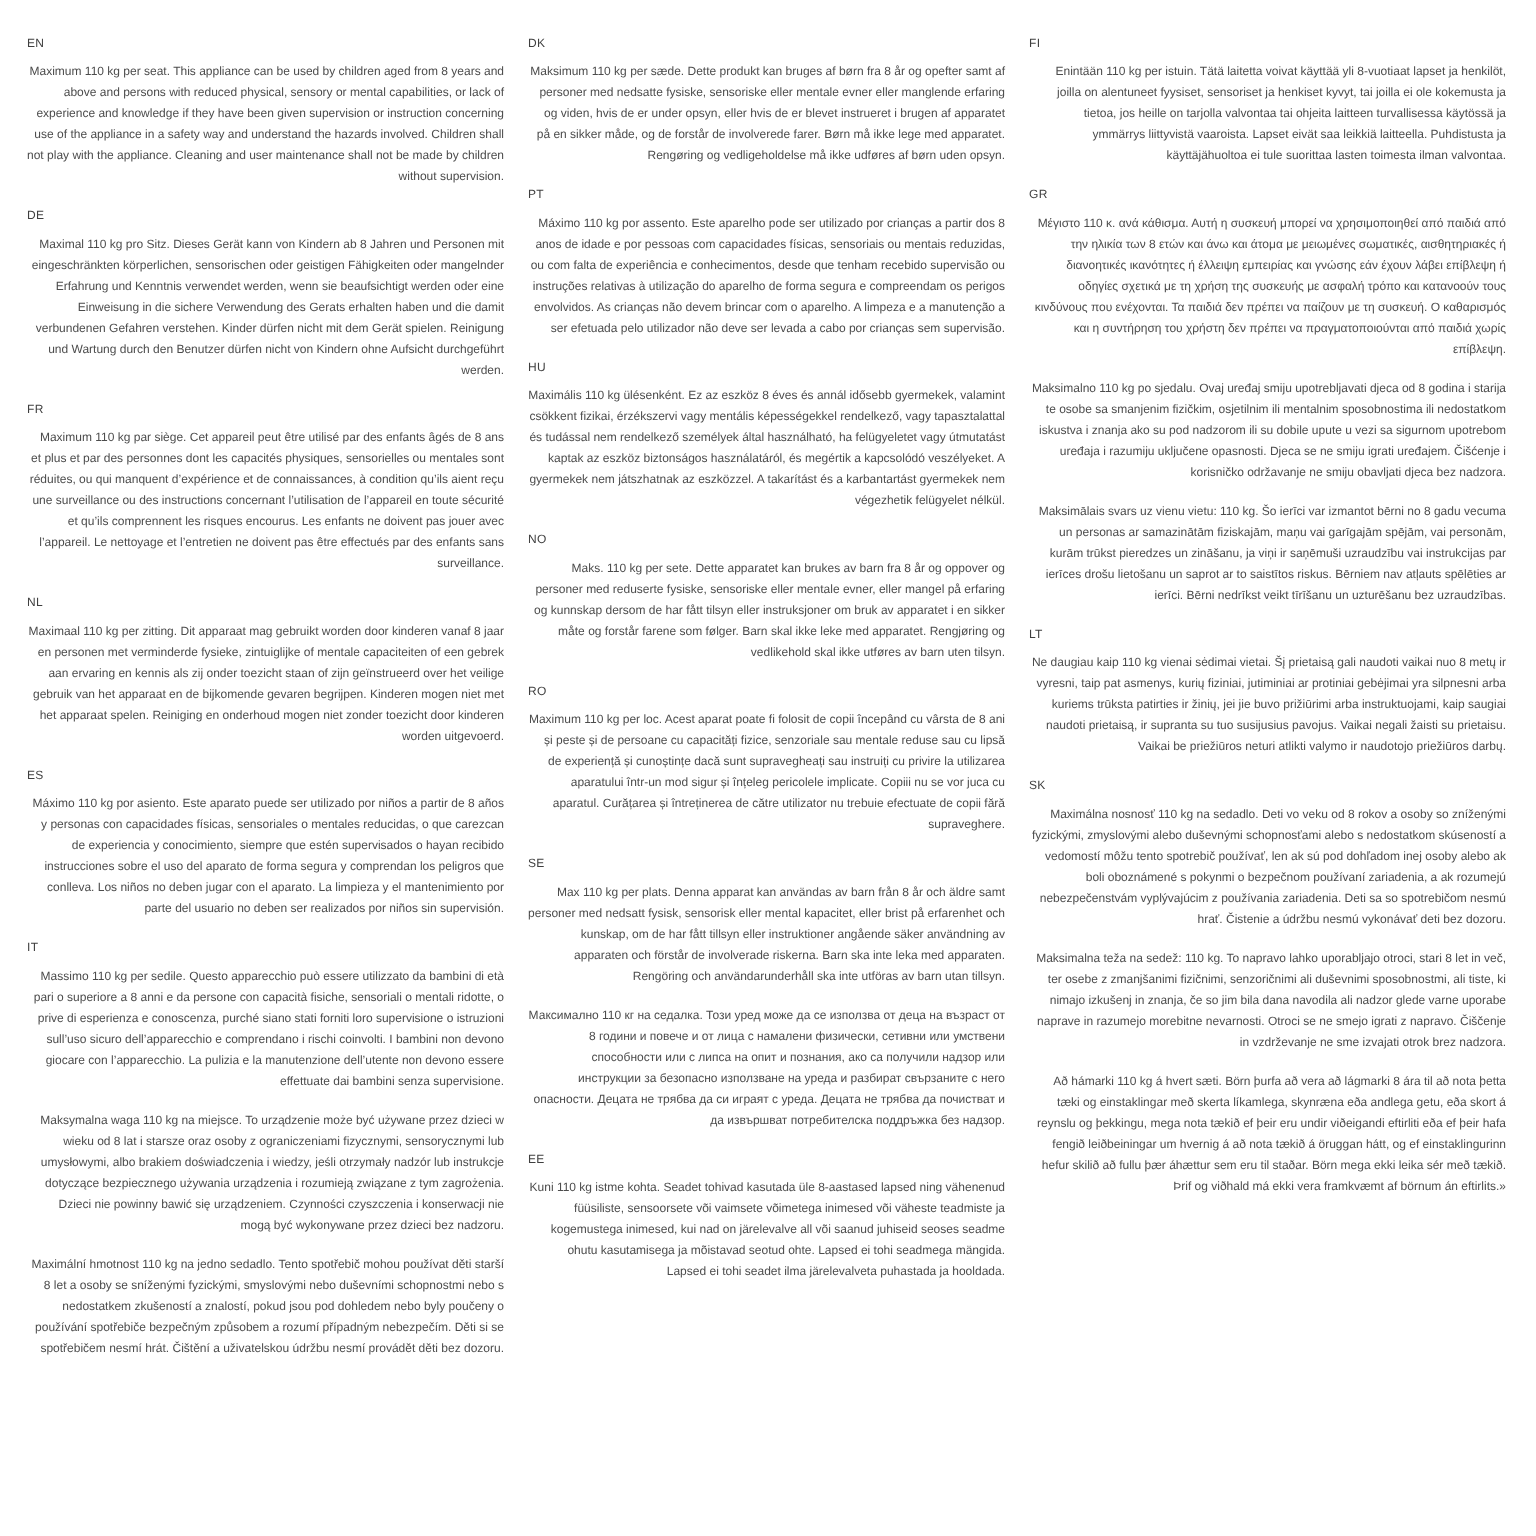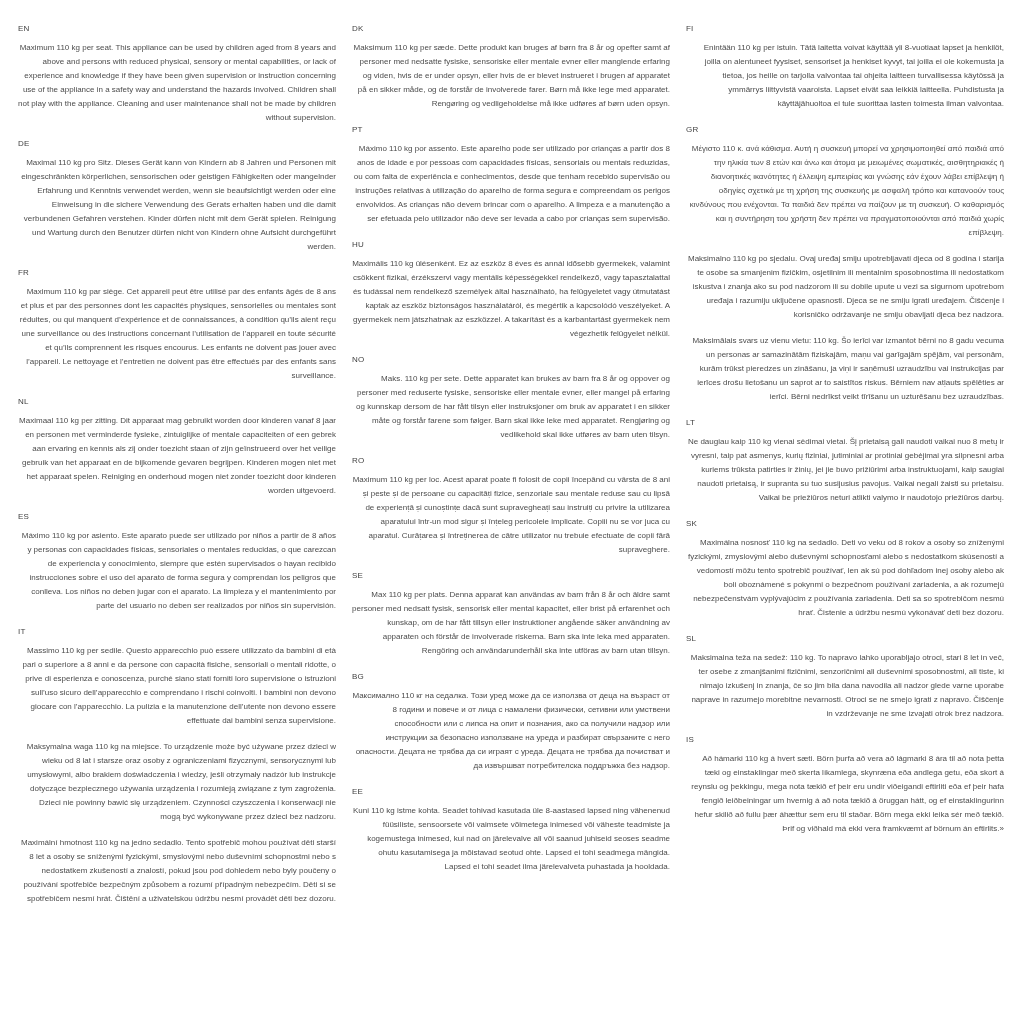--- a/index.html
+++ b/index.html
@@ -102,21 +102,20 @@
     </section>
     <section class="lang-block">
       <h2 class="lang-code">RO</h2>
       <p class="lang-text">Maximum 110 kg per loc. Acest aparat poate fi folosit de copii începând cu vârsta de 8 ani și peste și de persoane cu capacități fizice, senzoriale sau mentale reduse sau cu lipsă de experiență și cunoștințe dacă sunt supravegheați sau instruiți cu privire la utilizarea aparatului într-un mod sigur și înțeleg pericolele implicate. Copiii nu se vor juca cu aparatul. Curățarea și întreținerea de către utilizator nu trebuie efectuate de copii fără supraveghere.</p>
     </section>
     <section class="lang-block">
       <h2 class="lang-code">SE</h2>
       <p class="lang-text">Max 110 kg per plats. Denna apparat kan användas av barn från 8 år och äldre samt personer med nedsatt fysisk, sensorisk eller mental kapacitet, eller brist på erfarenhet och kunskap, om de har fått tillsyn eller instruktioner angående säker användning av apparaten och förstår de involverade riskerna. Barn ska inte leka med apparaten. Rengöring och användarunderhåll ska inte utföras av barn utan tillsyn.</p>
     </section>
     <section class="lang-block">
-      <h2 class="lang-code">BG</h2>
       <p class="lang-text">Максимално 110 кг на седалка. Този уред може да се използва от деца на възраст от 8 години и повече и от лица с намалени физически, сетивни или умствени способности или с липса на опит и познания, ако са получили надзор или инструкции за безопасно използване на уреда и разбират свързаните с него опасности. Децата не трябва да си играят с уреда. Децата не трябва да почистват и да извършват потребителска поддръжка без надзор.</p>
     </section>
     <section class="lang-block">
       <h2 class="lang-code">EE</h2>
       <p class="lang-text">Kuni 110 kg istme kohta. Seadet tohivad kasutada üle 8-aastased lapsed ning vähenenud füüsiliste, sensoorsete või vaimsete võimetega inimesed või väheste teadmiste ja kogemustega inimesed, kui nad on järelevalve all või saanud juhiseid seoses seadme ohutu kasutamisega ja mõistavad seotud ohte. Lapsed ei tohi seadmega mängida. Lapsed ei tohi seadet ilma järelevalveta puhastada ja hooldada.</p>
     </section>
   </div>
 
   <div class="col">
     <section class="lang-block">
@@ -135,22 +134,20 @@
     </section>
     <section class="lang-block">
       <h2 class="lang-code">LT</h2>
       <p class="lang-text">Ne daugiau kaip 110 kg vienai sėdimai vietai. Šį prietaisą gali naudoti vaikai nuo 8 metų ir vyresni, taip pat asmenys, kurių fiziniai, jutiminiai ar protiniai gebėjimai yra silpnesni arba kuriems trūksta patirties ir žinių, jei jie buvo prižiūrimi arba instruktuojami, kaip saugiai naudoti prietaisą, ir supranta su tuo susijusius pavojus. Vaikai negali žaisti su prietaisu. Vaikai be priežiūros neturi atlikti valymo ir naudotojo priežiūros darbų.</p>
     </section>
     <section class="lang-block">
       <h2 class="lang-code">SK</h2>
       <p class="lang-text">Maximálna nosnosť 110 kg na sedadlo. Deti vo veku od 8 rokov a osoby so zníženými fyzickými, zmyslovými alebo duševnými schopnosťami alebo s nedostatkom skúseností a vedomostí môžu tento spotrebič používať, len ak sú pod dohľadom inej osoby alebo ak boli oboznámené s pokynmi o bezpečnom používaní zariadenia, a ak rozumejú nebezpečenstvám vyplývajúcim z používania zariadenia. Deti sa so spotrebičom nesmú hrať. Čistenie a údržbu nesmú vykonávať deti bez dozoru.</p>
     </section>
     <section class="lang-block">
-      <h2 class="lang-code">SL</h2>
       <p class="lang-text">Maksimalna teža na sedež: 110 kg. To napravo lahko uporabljajo otroci, stari 8 let in več, ter osebe z zmanjšanimi fizičnimi, senzoričnimi ali duševnimi sposobnostmi, ali tiste, ki nimajo izkušenj in znanja, če so jim bila dana navodila ali nadzor glede varne uporabe naprave in razumejo morebitne nevarnosti. Otroci se ne smejo igrati z napravo. Čiščenje in vzdrževanje ne sme izvajati otrok brez nadzora.</p>
     </section>
     <section class="lang-block">
-      <h2 class="lang-code">IS</h2>
       <p class="lang-text">Að hámarki 110 kg á hvert sæti. Börn þurfa að vera að lágmarki 8 ára til að nota þetta tæki og einstaklingar með skerta líkamlega, skynræna eða andlega getu, eða skort á reynslu og þekkingu, mega nota tækið ef þeir eru undir viðeigandi eftirliti eða ef þeir hafa fengið leiðbeiningar um hvernig á að nota tækið á öruggan hátt, og ef einstaklingurinn hefur skilið að fullu þær áhættur sem eru til staðar. Börn mega ekki leika sér með tækið. Þrif og viðhald má ekki vera framkvæmt af börnum án eftirlits.»</p>
     </section>
   </div>
 
 </div>
 
 </body></html>

